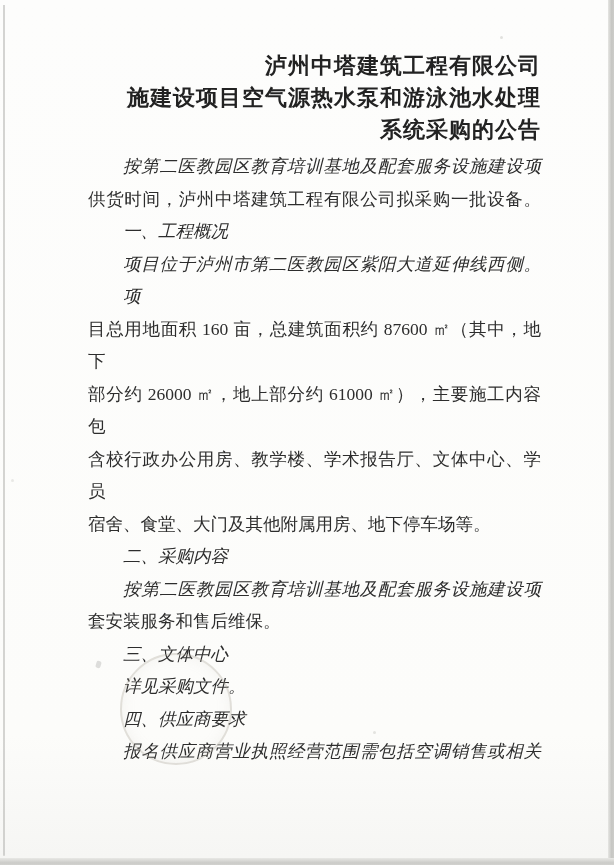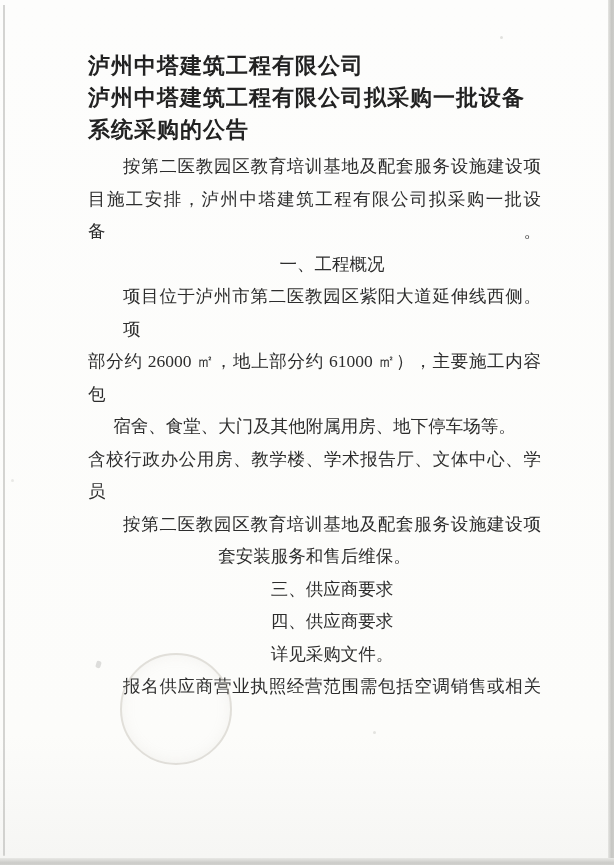--- a/index.html
+++ b/index.html
@@ -38,55 +38,57 @@
   .speck.s2 { left:500px; top:36px;  width:3px; height:3px; opacity:.5; }
   .speck.s3 { left:373px; top:731px; width:3px; height:3px; opacity:.45; }
   .speck.s4 { left:11px;  top:479px; width:3px; height:3px; opacity:.35; }
   
   .content {
     position:absolute; left:88px; top:50px; width:453px;
     color:#2d2d2d;
   }
   .title-line {
     font-size:22px; line-height:32px; font-weight:bold;
-    text-align:left; color:#222222;
+    text-align:right; color:#222222;
     letter-spacing:1px;
   }
   .doc-body { margin-top:4px; }
   .body-line {
     font-size:17.5px; line-height:32.5px;
-    color:#2d2d2d; text-align:center;
+    color:#2d2d2d; text-align:left;
   }
-  .body-line.indent { padding-left:35px; }
+  .body-line.indent { padding-left:35px;font-style:italic; }
   .body-line.fill { text-align:justify; text-align-last:justify; }
 </style>
 </head>
 <body>
 
 <div class="page">
 
   <div class="content">
     <div id="doc-title" class="doc-title">
         <div class="title-line">泸州中塔建筑工程有限公司</div>
-        <div class="title-line">泸州中塔建筑工程有限公司拟采购一批设备</div>
+        <div class="title-line">施建设项目空气源热水泵和游泳池水处理</div>
         <div class="title-line">系统采购的公告</div>
       </div>
     <div id="doc-body" class="doc-body">
         <div class="body-line indent fill">按第二医教园区教育培训基地及配套服务设施建设项</div>
-        <div class="body-line fill">目施工安排，泸州中塔建筑工程有限公司拟采购一批设备。</div>
+        <div class="body-line fill">供货时间，泸州中塔建筑工程有限公司拟采购一批设备。</div>
         <div class="body-line indent">一、工程概况</div>
         <div class="body-line indent fill">项目位于泸州市第二医教园区紫阳大道延伸线西侧。项</div>
+        <div class="body-line fill">目总用地面积 160 亩，总建筑面积约 87600 ㎡（其中，地下</div>
         <div class="body-line fill">部分约 26000 ㎡，地上部分约 61000 ㎡），主要施工内容包</div>
+        <div class="body-line fill">含校行政办公用房、教学楼、学术报告厅、文体中心、学员</div>
         <div class="body-line">宿舍、食堂、大门及其他附属用房、地下停车场等。</div>
-        <div class="body-line fill">含校行政办公用房、教学楼、学术报告厅、文体中心、学员</div>
+        <div class="body-line indent">二、采购内容</div>
         <div class="body-line indent fill">按第二医教园区教育培训基地及配套服务设施建设项</div>
         <div class="body-line">套安装服务和售后维保。</div>
-        <div class="body-line indent">三、供应商要求</div>
+        <div class="body-line indent">三、文体中心</div>
+        <div class="body-line indent">详见采购文件。</div>
         <div class="body-line indent">四、供应商要求</div>
-        <div class="body-line indent">详见采购文件。</div>
         <div class="body-line indent fill">报名供应商营业执照经营范围需包括空调销售或相关</div>
       </div>
   </div>
 
   <div class="stamp"></div>
 
   <div class="speck s1"></div>
   <div class="speck s2"></div>
   <div class="speck s3"></div>
   <div class="speck s4"></div>

